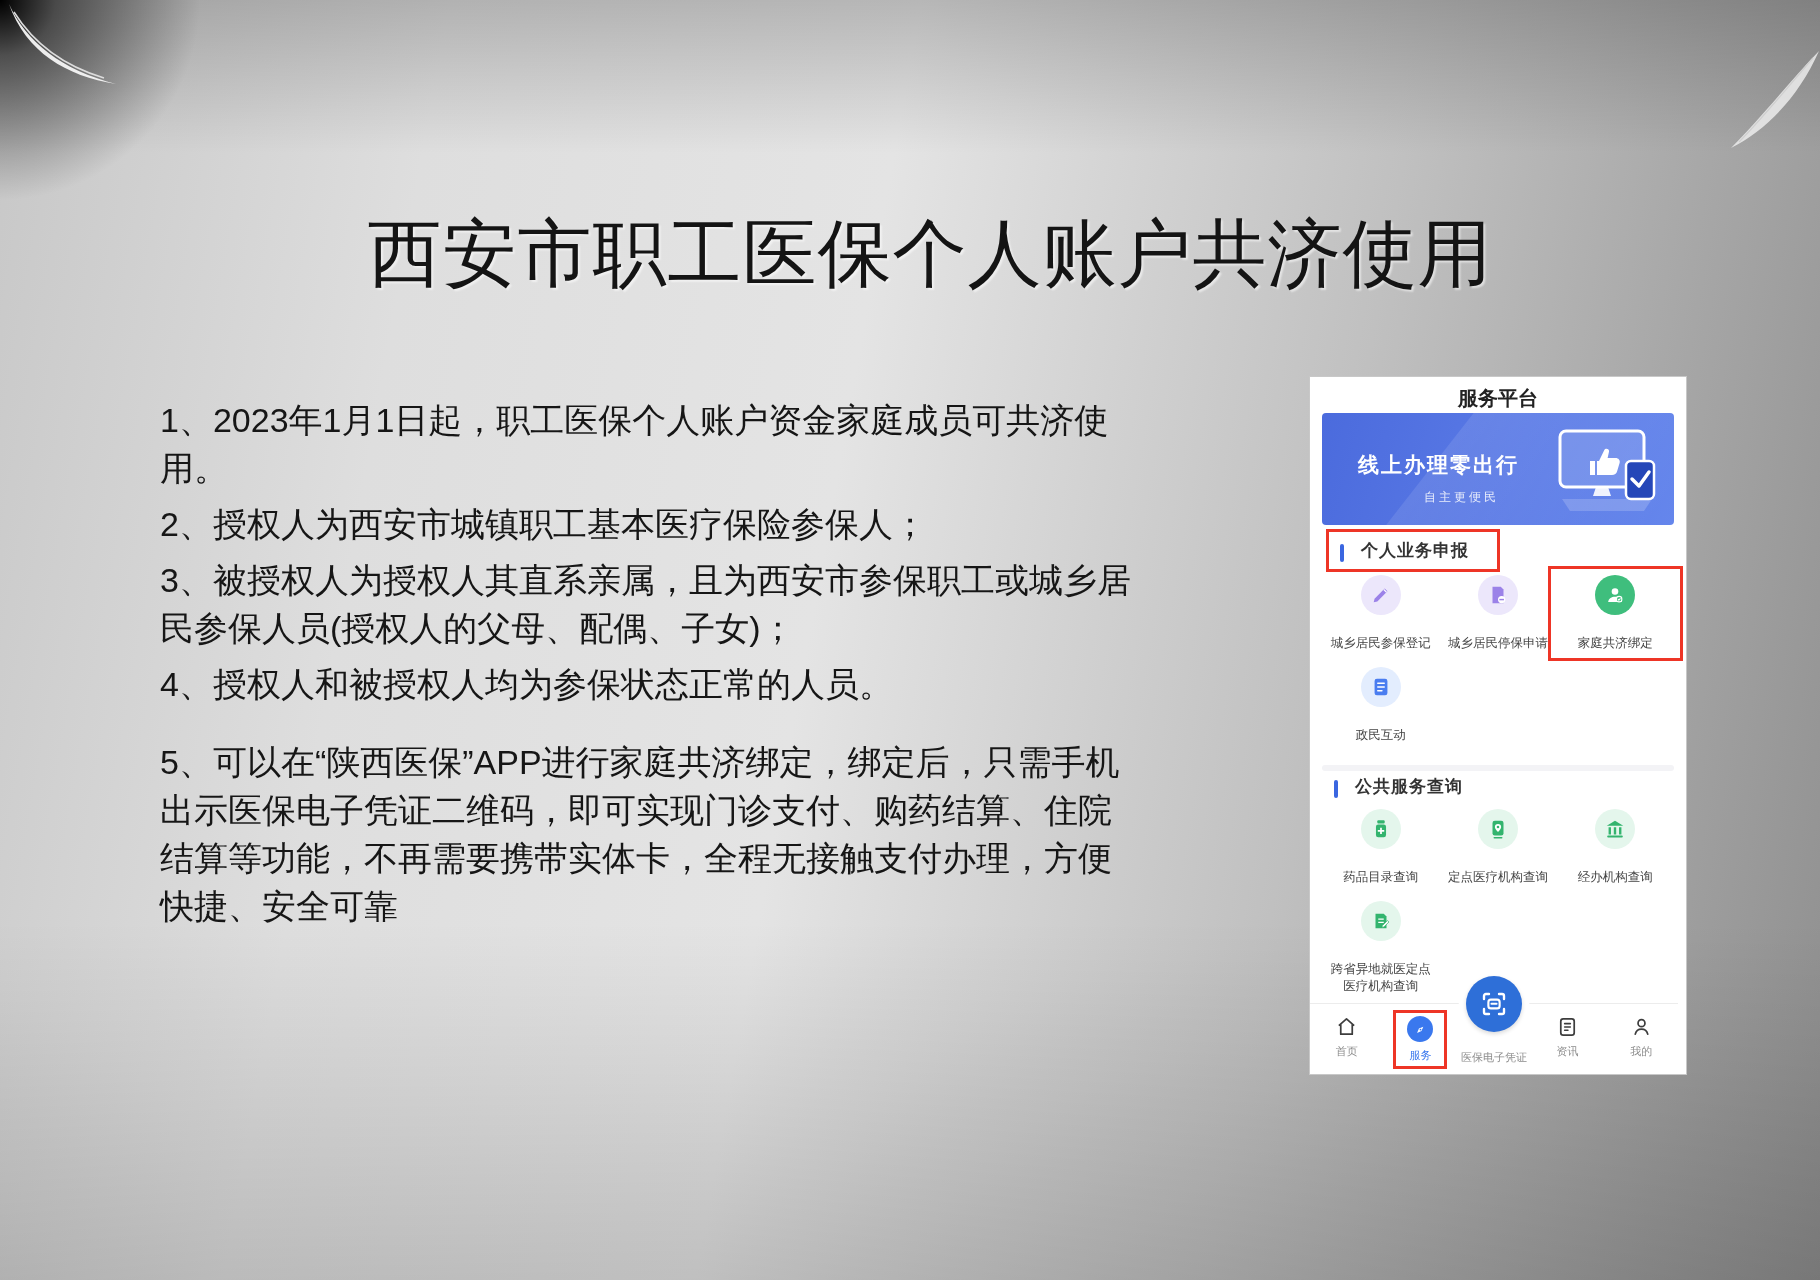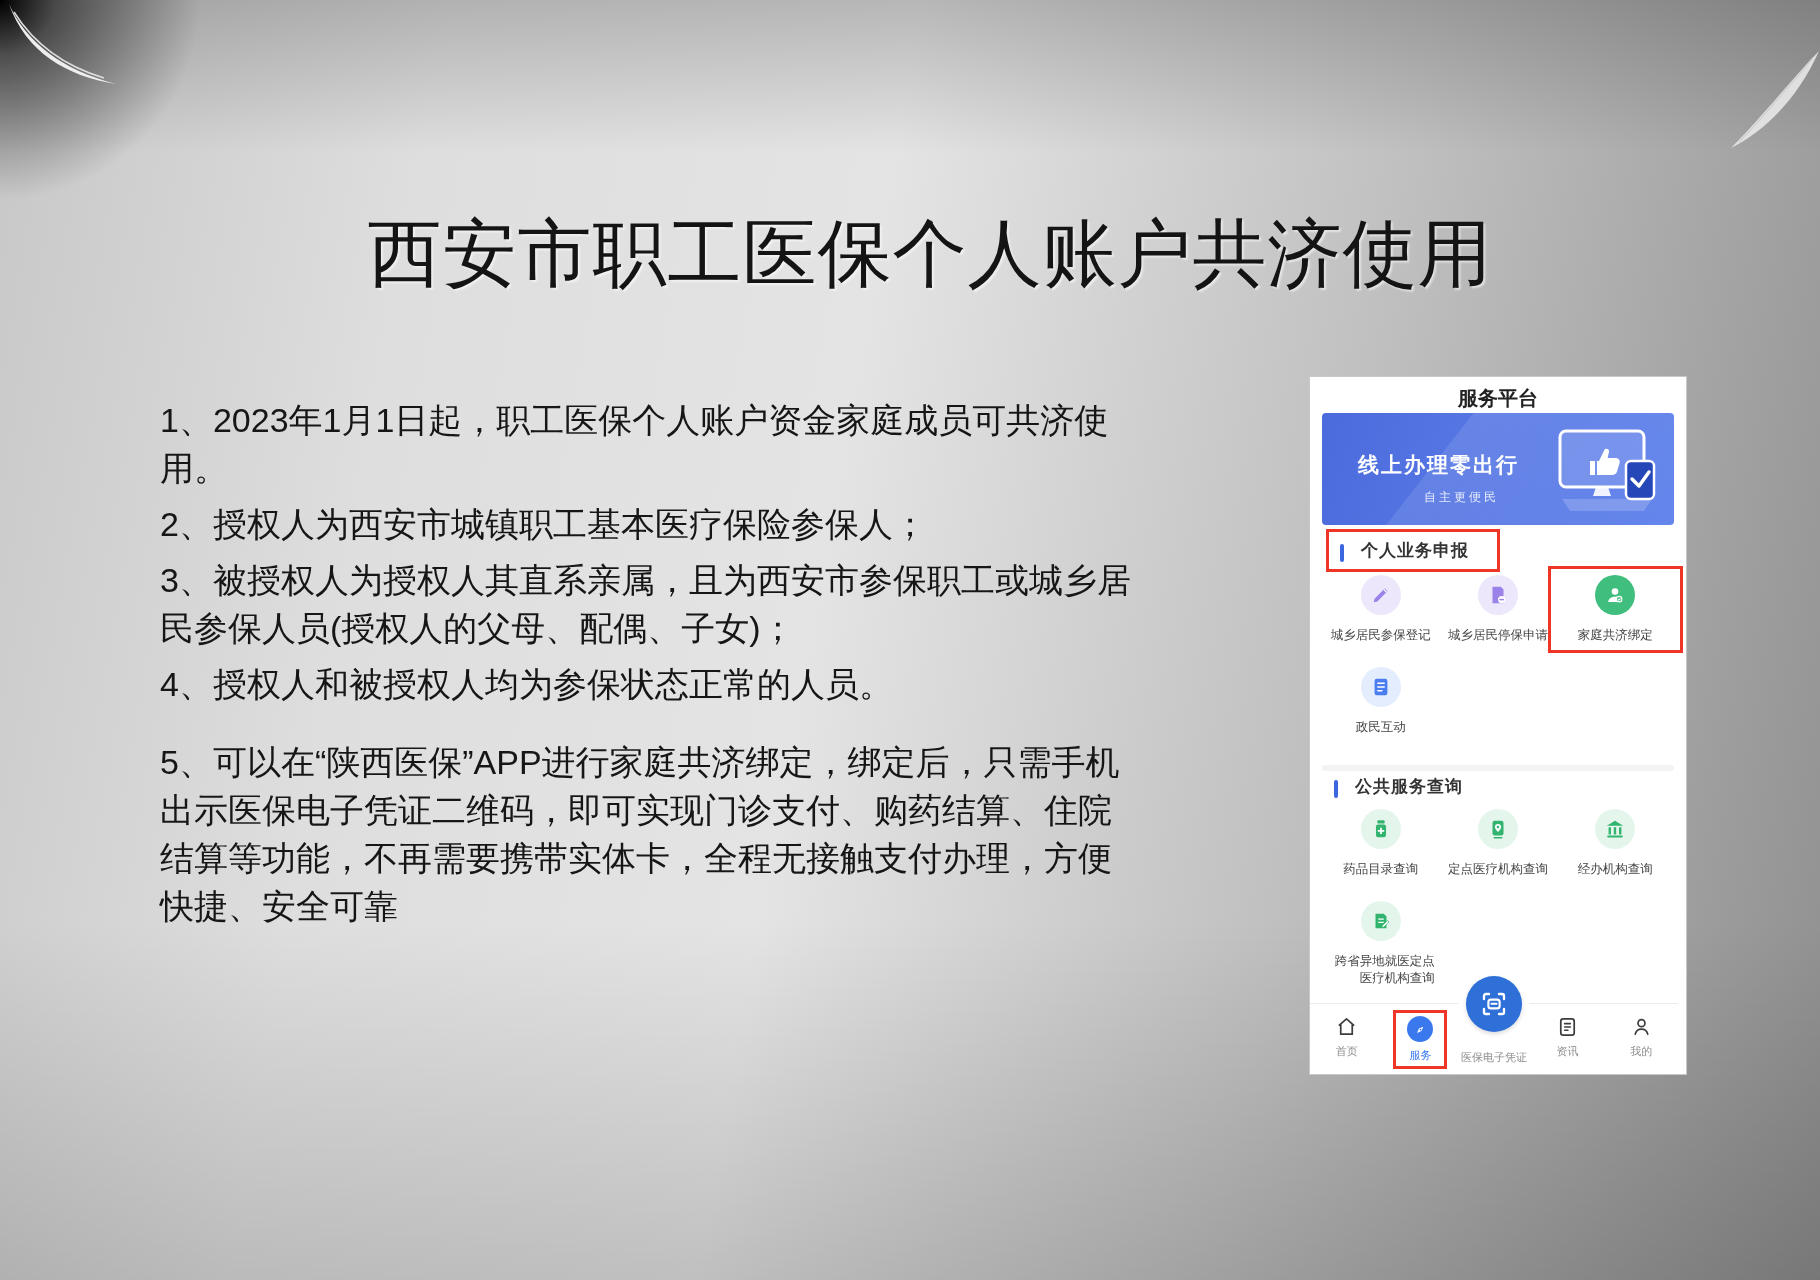--- a/index.html
+++ b/index.html
@@ -45,21 +45,21 @@
 
   .sec-label{position:absolute;display:flex;align-items:flex-end;gap:17px;}
   .sec-label .bar{width:4px;height:18px;background:#3a66e0;border-radius:2px;}
   .sec-label .sec-text{font-size:17px;font-weight:700;color:#333;letter-spacing:1px;white-space:nowrap;}
   .sec1{left:16px;top:152px;border:3px solid #ee3526;padding:7px 28px 7px 11px;}
   .sec2{left:24px;top:398px;}
 
   .grid-row{position:absolute;left:12px;width:352px;display:flex;}
   .row-a{top:198px;} .row-b{top:290px;} .row-c{top:432px;} .row-d{top:524px;}
   .item{width:117.3px;display:flex;flex-direction:column;align-items:center;}
-  .item-label{margin-top:12px;font-size:12.5px;color:#444;text-align:right;line-height:17px;}
+  .item-label{margin-top:20px;font-size:12.5px;color:#444;text-align:center;line-height:17px;}
   .row-d .item-label{max-width:108px;}
   .circ{width:40px;height:40px;border-radius:50%;display:flex;align-items:center;justify-content:center;flex:0 0 auto;}
   .circ svg{width:22px;height:22px;display:block;}
   .c-purple{background:#ece7fb;color:#9b82e8;}
   .c-blue{background:#e3edfe;color:#4a7df0;}
   .c-green-solid{background:#3fbe7d;color:#fff;}
   .c-green{background:#e4f6ec;color:#33b46e;}
   .boxed{outline:3px solid #ee3526;outline-offset:6px;}
 
   .divider{position:absolute;left:12px;right:12px;top:388px;height:6px;background:#f3f3f6;border-radius:3px;}

